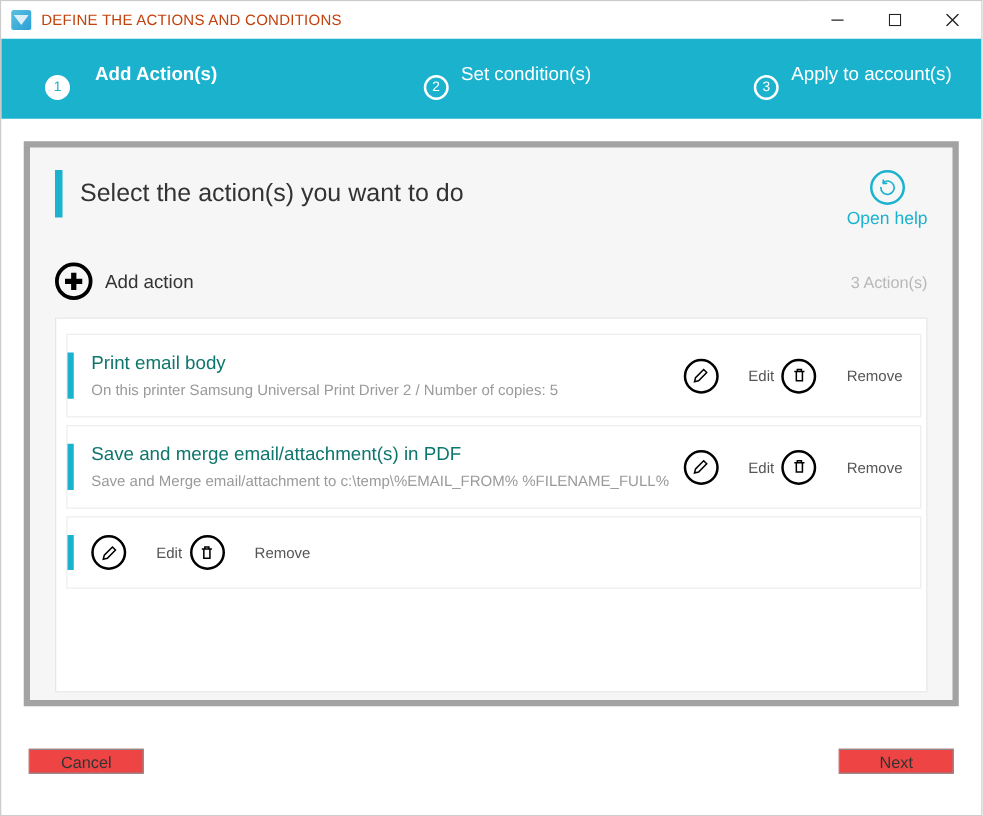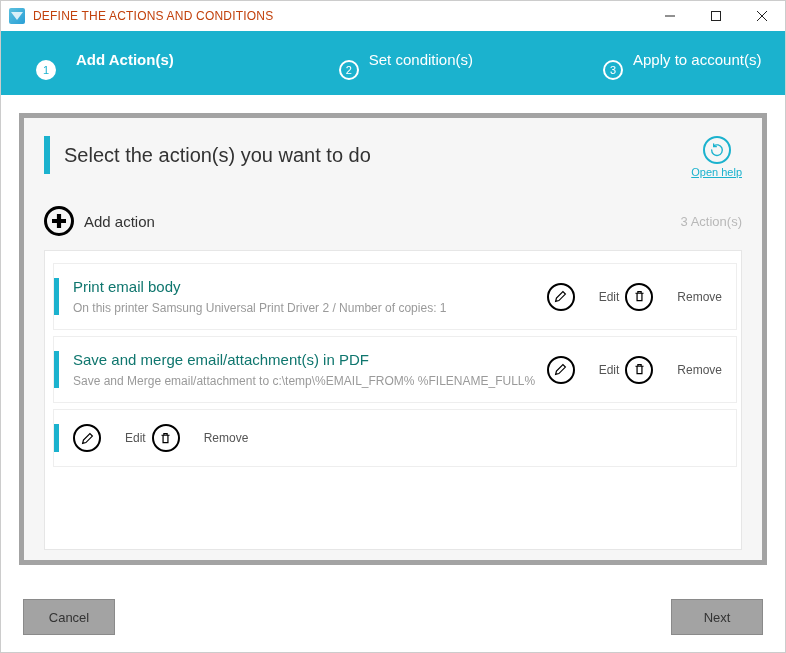--- a/index.html
+++ b/index.html
@@ -23,42 +23,42 @@
 .step.active .label { font-weight:600;margin-left:10px; }
 
 .page { padding: 18px 18px 18px 18px; }
 .panel { background:#f6f6f6; border:5px solid #a3a3a3; padding: 18px 20px 20px 20px; height: 452px; position:relative; }
 .header-row { display:flex; align-items:flex-start; }
 .accentbar { width:6px; height:38px; background:#1bb2ce; margin-right:14px; }
 .header-row h2 { font-size:20px; font-weight:400; color:#333; line-height:38px; }
 .help { margin-left:auto; text-align:center; color:#1bb2ce; cursor:pointer; }
 .help .help-circ { width:28px; height:28px; border:2px solid #1bb2ce; border-radius:50%; display:flex; align-items:center; justify-content:center; margin:0 auto 2px auto; }
 .help .help-circ svg { width:16px; height:16px; stroke:#1bb2ce; fill:none; stroke-width:2; }
-.help-label { font-size:11px;text-decoration:underline; }
+.help-label { font-size:14px; }
 
 .add-row { display:flex; align-items:center; margin-top: 28px; }
 .add-btn { width:30px; height:30px; border:3px solid #000; border-radius:50%; display:flex; align-items:center; justify-content:center; margin-right:10px; cursor:pointer; }
 .add-btn svg { width:14px; height:14px; stroke:#000; stroke-width:3; }
 .add-label { font-size:15px; color:#333; }
 .count { margin-left:auto; color:#b8b8b8; font-size:13px; }
 
 .list { margin-top:14px; border:1px solid #e6e6e6; background:#fff; height:300px; overflow-y:scroll; padding:6px 0 6px 8px; }
 .item { border:1px solid #eee; background:#fff; margin:6px 4px 6px 0; display:flex; align-items:stretch; padding: 14px 14px 14px 0; position:relative; }
 .item .accent { width:5px; background:#1bb2ce; margin-right:14px; }
 .item .texts { flex:1; min-width:0; }
 .item .t1 { font-size:15px; color:#0f766e; margin-bottom:6px; }
 .item .t2 { font-size:12px; color:#9a9a9a; }
 .item .btns { display:flex; align-items:center; gap:6px; }
 .iconbtn { display:flex; align-items:center; gap:24px; cursor:pointer; }
 .iconbtn .circ { width:28px; height:28px; border:2px solid #000; border-radius:50%; display:flex; align-items:center; justify-content:center; }
 .iconbtn .circ svg { width:13px; height:13px; stroke:#000; fill:#000; }
 .iconbtn .lbl { font-size:12px; color:#555; }
 
 .footer { display:flex; padding: 16px 22px; }
-.btn { min-width:92px; height:36px; border:1px solid #8a8a8a; background:#a3a3a3; display:flex; align-items:center; justify-content:center; font-size:13px; color:#333; cursor:pointer; }
+.btn { min-width:92px; height:20px; border:1px solid #8a8a8a; background:#ef4444; display:flex; align-items:center; justify-content:center; font-size:13px; color:#333; cursor:pointer; }
 .spacer { flex:1; }
 
 
 .list::-webkit-scrollbar { width:16px; }
 .list::-webkit-scrollbar-track { background:#f0f0f0; }
 .list::-webkit-scrollbar-thumb { background:#c7c7c7; }
 </style>
 </head>
 <body>
 
@@ -125,21 +125,21 @@
       <div class="add-label">Add action</div>
       <div class="count">3  Action(s)</div>
     </div>
 
     <div class="list">
 
       <div class="item">
         <div class="accent"></div>
         <div class="texts">
           <div class="t1">Print email body</div>
-          <div class="t2">On this printer Samsung Universal Print Driver 2 / Number of copies: 1</div>
+          <div class="t2">On this printer Samsung Universal Print Driver 2 / Number of copies: 5</div>
         </div>
         <div class="btns">
           <div class="iconbtn">
             <div class="circ">
               <svg viewBox="0 0 16 16">
                   <path d="M2 14l1-4 8-8 3 3-8 8-4 1z" fill="none" stroke-width="1.5"></path>
                 </svg>
             </div>
             <span class="lbl">Edit</span>
           </div>

